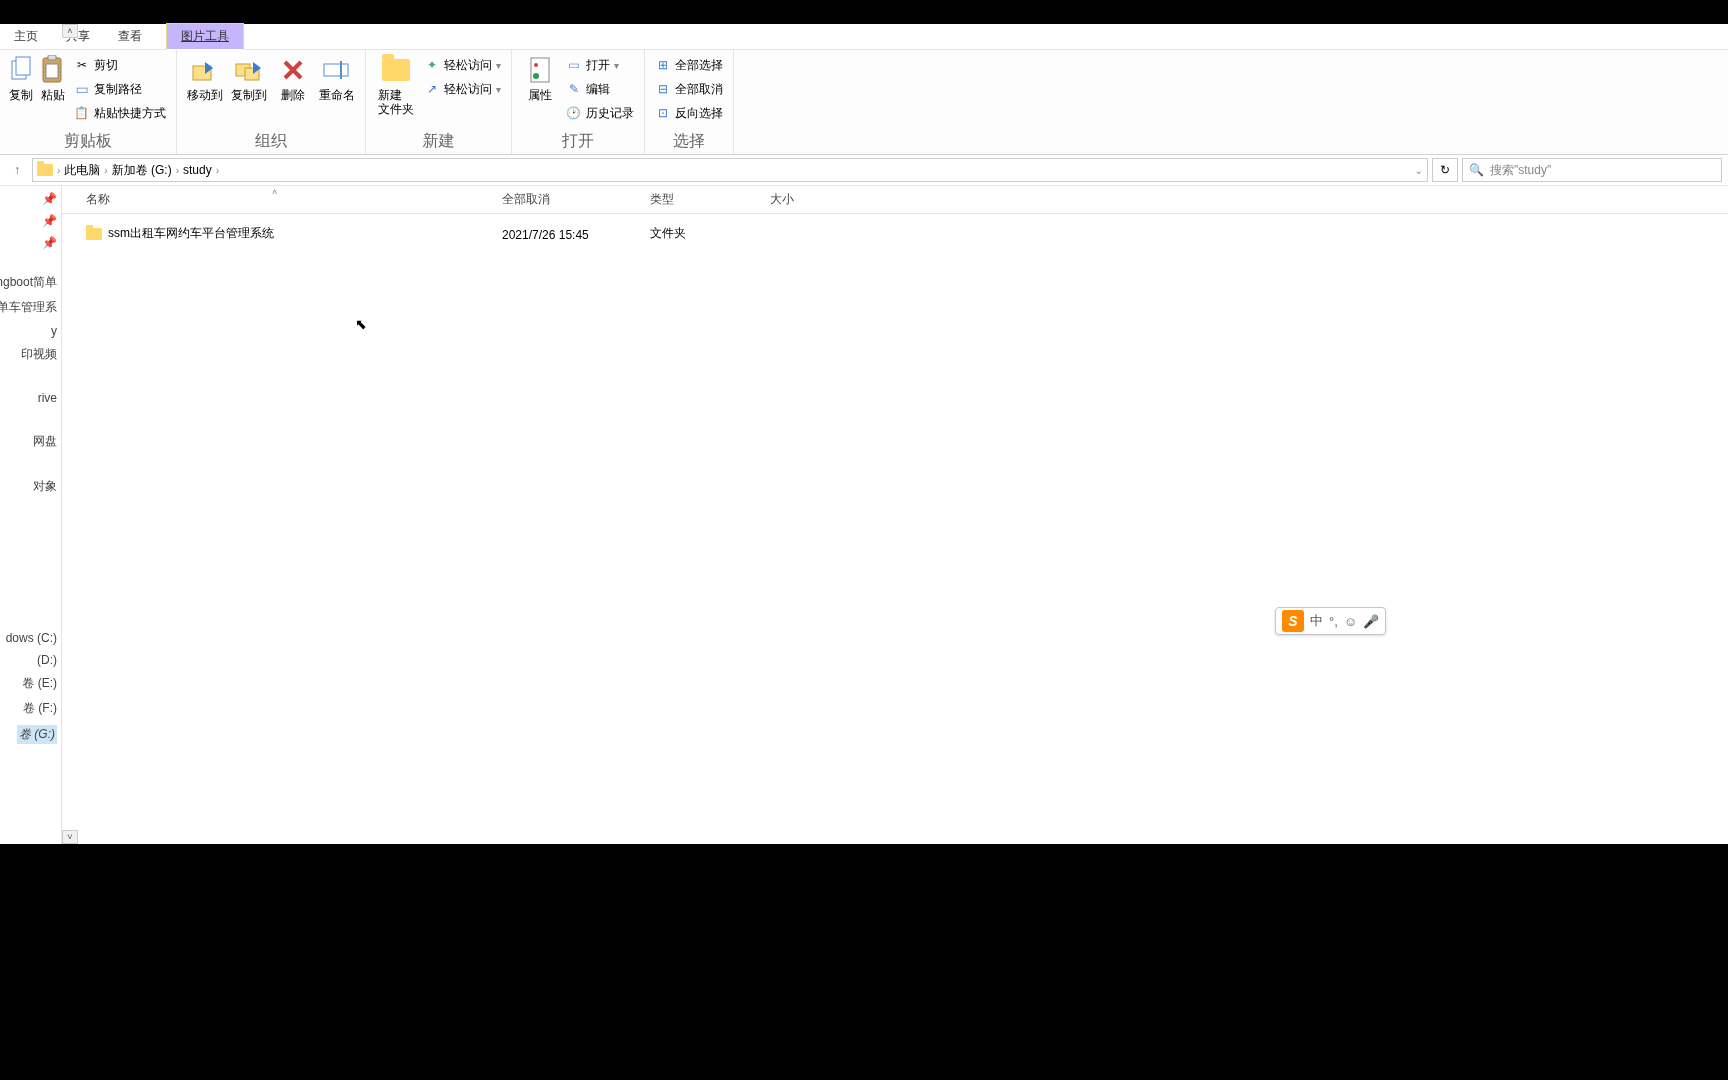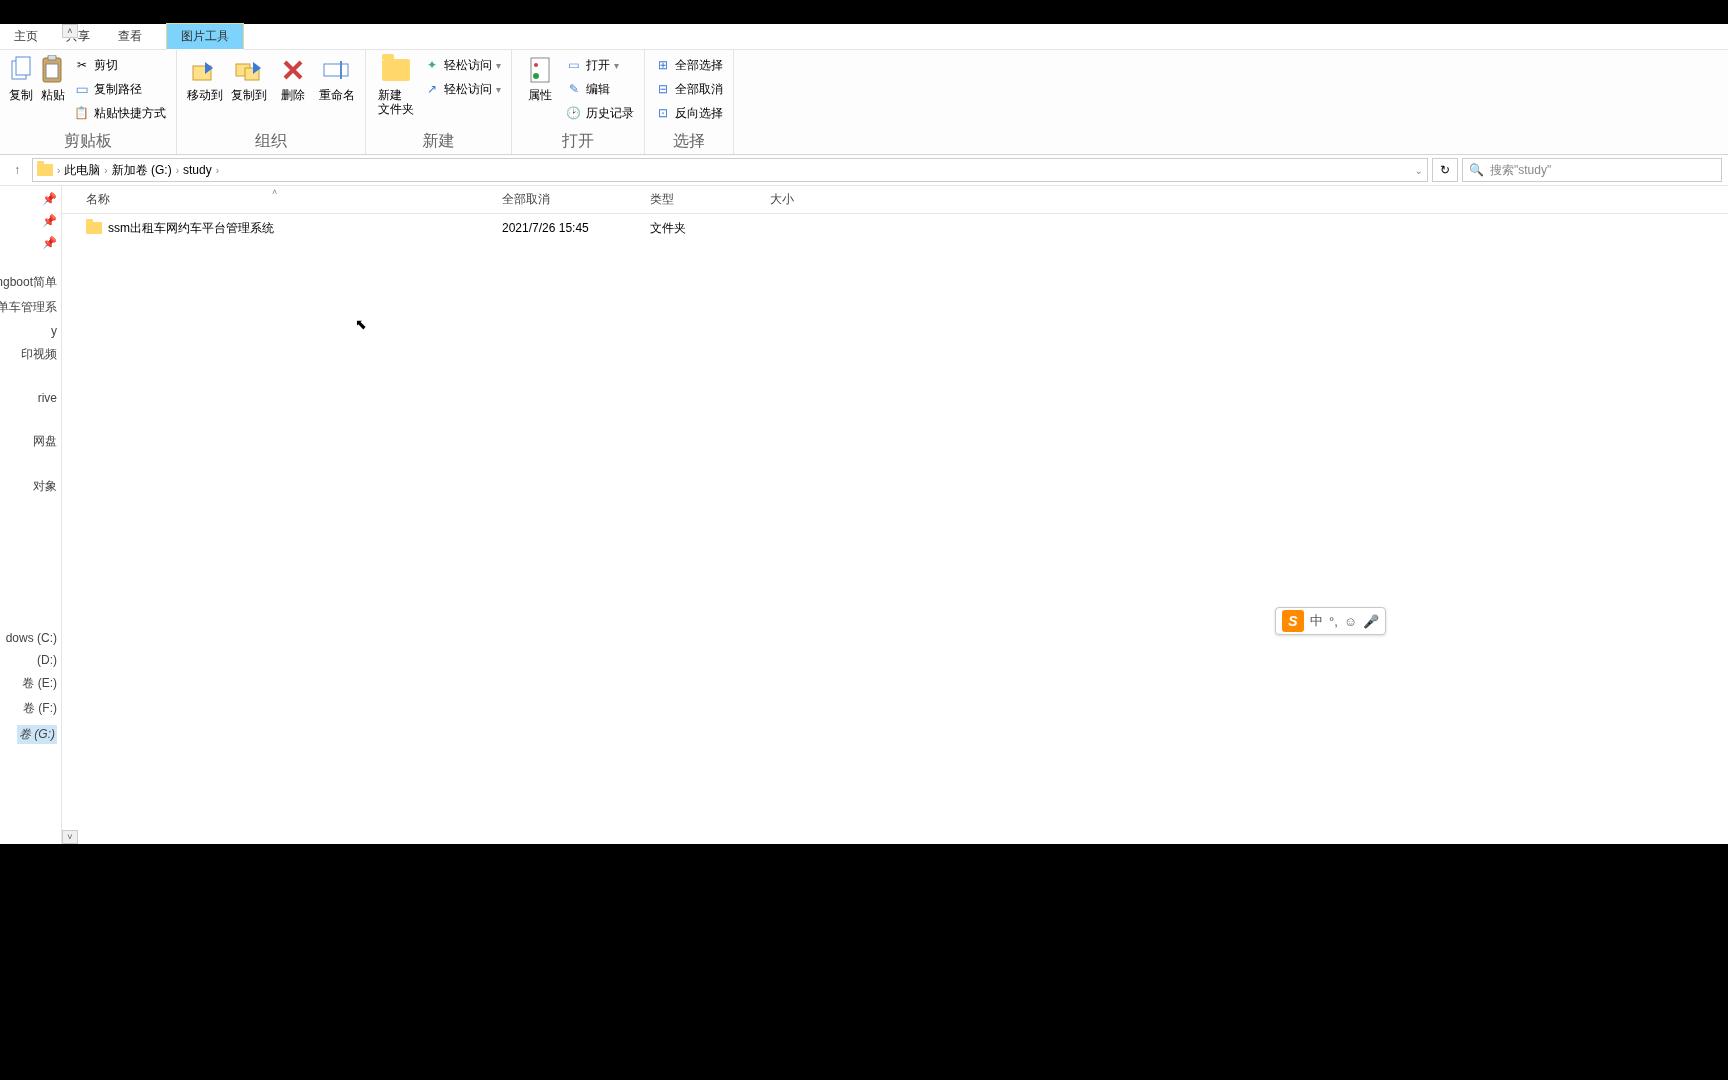--- a/index.html
+++ b/index.html
@@ -2,21 +2,21 @@
 <html><head>
 <meta charset="utf-8">
 <style>
 * { margin: 0; padding: 0; box-sizing: border-box; font-family: "Microsoft YaHei", "Segoe UI", sans-serif; font-size: 12px; }
 body { background: #000; width: 1728px; height: 1080px; overflow: hidden; }
 .app { background: #fff; position: absolute; left: 0; top: 24px; width: 1728px; height: 820px; }
 
 
 .tabs-row { height: 26px; display: flex; border-bottom: 1px solid #e5e5e5; align-items: center; }
 .tab { padding: 4px 14px; color: #333; cursor: default; }
-.tab.contextual { background: #7dd3fc; border: 1px solid #e5d98a; border-bottom: 1px solid #fff; margin-left: 10px; }
+.tab.contextual { background: #c4b5fd; border: 1px solid #e5d98a; border-bottom: 1px solid #fff; margin-left: 10px; text-decoration: underline; }
 
 
 .ribbon { height: 105px; display: flex; border-bottom: 1px solid #d4d4d4; background: #fdfdfd; }
 .group { display: flex; flex-direction: column; align-items: center; border-right: 1px solid #e5e5e5; padding: 2px 6px 0 6px; }
 .group-body { flex: 1; display: flex; align-items: flex-start; }
 .group-label { font-size: 16px; color: #666; padding: 2px 0; }
 .big-btn { display: flex; flex-direction: column; align-items: center; width: 44px; padding-top: 2px; gap: 2px; }
 .big-btn .icon-box { width: 32px; height: 32px; display: flex; align-items: center; justify-content: center; }
 .big-btn .lbl { text-align: left; line-height: 1.2; }
 .small-list { display: flex; flex-direction: column; gap: 2px; padding-top: 2px; }
@@ -40,21 +40,21 @@
 .nav-scroll-up, .nav-scroll-down { position: absolute; left: 62px; width: 16px; height: 14px; background: #f0f0f0; border: 1px solid #ccc; display: flex; align-items: center; justify-content: center; font-size: 9px; color: #555; }
 .nav-scroll-up { top: 0; } .nav-scroll-down { bottom: 0; }
 
 .files { flex: 1; position: relative; }
 .file-header { height: 28px; display: flex; align-items: center; border-bottom: 1px solid #e5e5e5; color: #444; }
 .col-name { width: 440px; padding-left: 24px; position:relative;}
 .col-date { width: 148px; }
 .col-type { width: 120px; }
 .col-size { width: 80px; }
 .sort-ind { position:absolute; left:210px; top:-4px; color:#888; font-size:9px;}
-.file-row { height: 28px; display: flex; align-items: center; }
+.file-row { height: 28px; display: flex; align-items: flex-end; }
 .file-row .col-name { display: flex; align-items: center; gap: 6px; padding-left: 24px; }
 .cursor-arrow { position: absolute; left: 293px; top: 130px; font-size: 14px; color: #000; pointer-events:none;}
 
 
 .ime { position: absolute; left: 1275px; top: 607px; height: 28px; background: #fff; border: 1px solid #c8c8c8; border-radius: 4px; display: flex; align-items: center; gap: 6px; padding: 0 6px; box-shadow: 0 1px 3px rgba(0,0,0,0.15); }
 .ime-logo { width: 22px; height: 22px; background: #ff8a00; border-radius: 3px; color: #fff; display: flex; align-items: center; justify-content: center; font-weight: bold; font-size: 14px; font-style: italic; }
 .ime-seg { color: #555; font-size: 13px; }
 
 
 .folder-ico { width: 16px; height: 12px; background: #ffd76a; border-radius: 1px; position: relative; }

